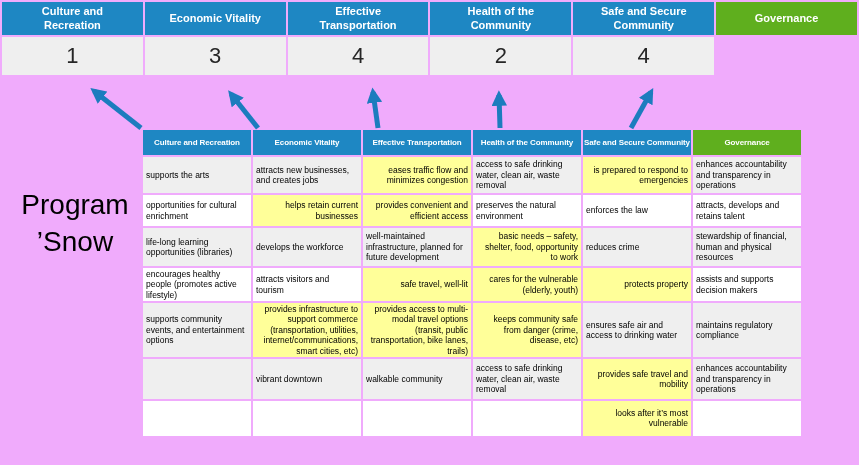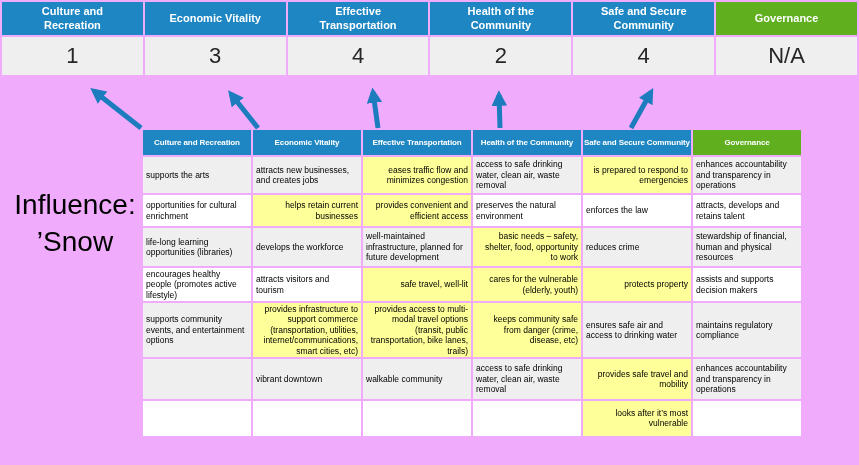--- a/index.html
+++ b/index.html
@@ -65,38 +65,37 @@
       <div class="band-cell blue">Safe and Secure Community</div>
       <div class="band-cell green">Governance</div>
     </div>
 
   <div class="scores">
       <div class="score-cell">1</div>
       <div class="score-cell">3</div>
       <div class="score-cell">4</div>
       <div class="score-cell">2</div>
       <div class="score-cell">4</div>
-      <div class="score-cell">N/A</div>
     </div>
 
   <svg class="arrows" viewBox="0 0 859 465">
     <defs>
       <marker id="ah" viewBox="0 0 10 10" refX="7" refY="5" markerWidth="3.1" markerHeight="3.1" orient="auto-start-reverse">
         <path d="M0,0 L10,5 L0,10 z" fill="var(--arrow)"></path>
       </marker>
     </defs>
     <line x1="141" y1="128" x2="94" y2="91" stroke="var(--arrow)" stroke-width="5" marker-end="url(#ah)"></line>
     <line x1="258" y1="128" x2="231" y2="94" stroke="var(--arrow)" stroke-width="5" marker-end="url(#ah)"></line>
     <line x1="378" y1="128" x2="373" y2="92" stroke="var(--arrow)" stroke-width="5" marker-end="url(#ah)"></line>
     <line x1="500" y1="128" x2="499" y2="95" stroke="var(--arrow)" stroke-width="5" marker-end="url(#ah)"></line>
     <line x1="631" y1="128" x2="651" y2="92" stroke="var(--arrow)" stroke-width="5" marker-end="url(#ah)"></line>
   </svg>
 
   <div class="ptitle">
-    <div>Influence:</div>
+    <div>Program</div>
     <div>’Snow</div>
   </div>
 
   <table class="matrix">
     <tbody>
         <tr style="height: 25px;">
           <th class="blue">Culture and Recreation</th>
           <th class="blue">Economic Vitality</th>
           <th class="blue">Effective Transportation</th>
           <th class="blue">Health of the Community</th>

